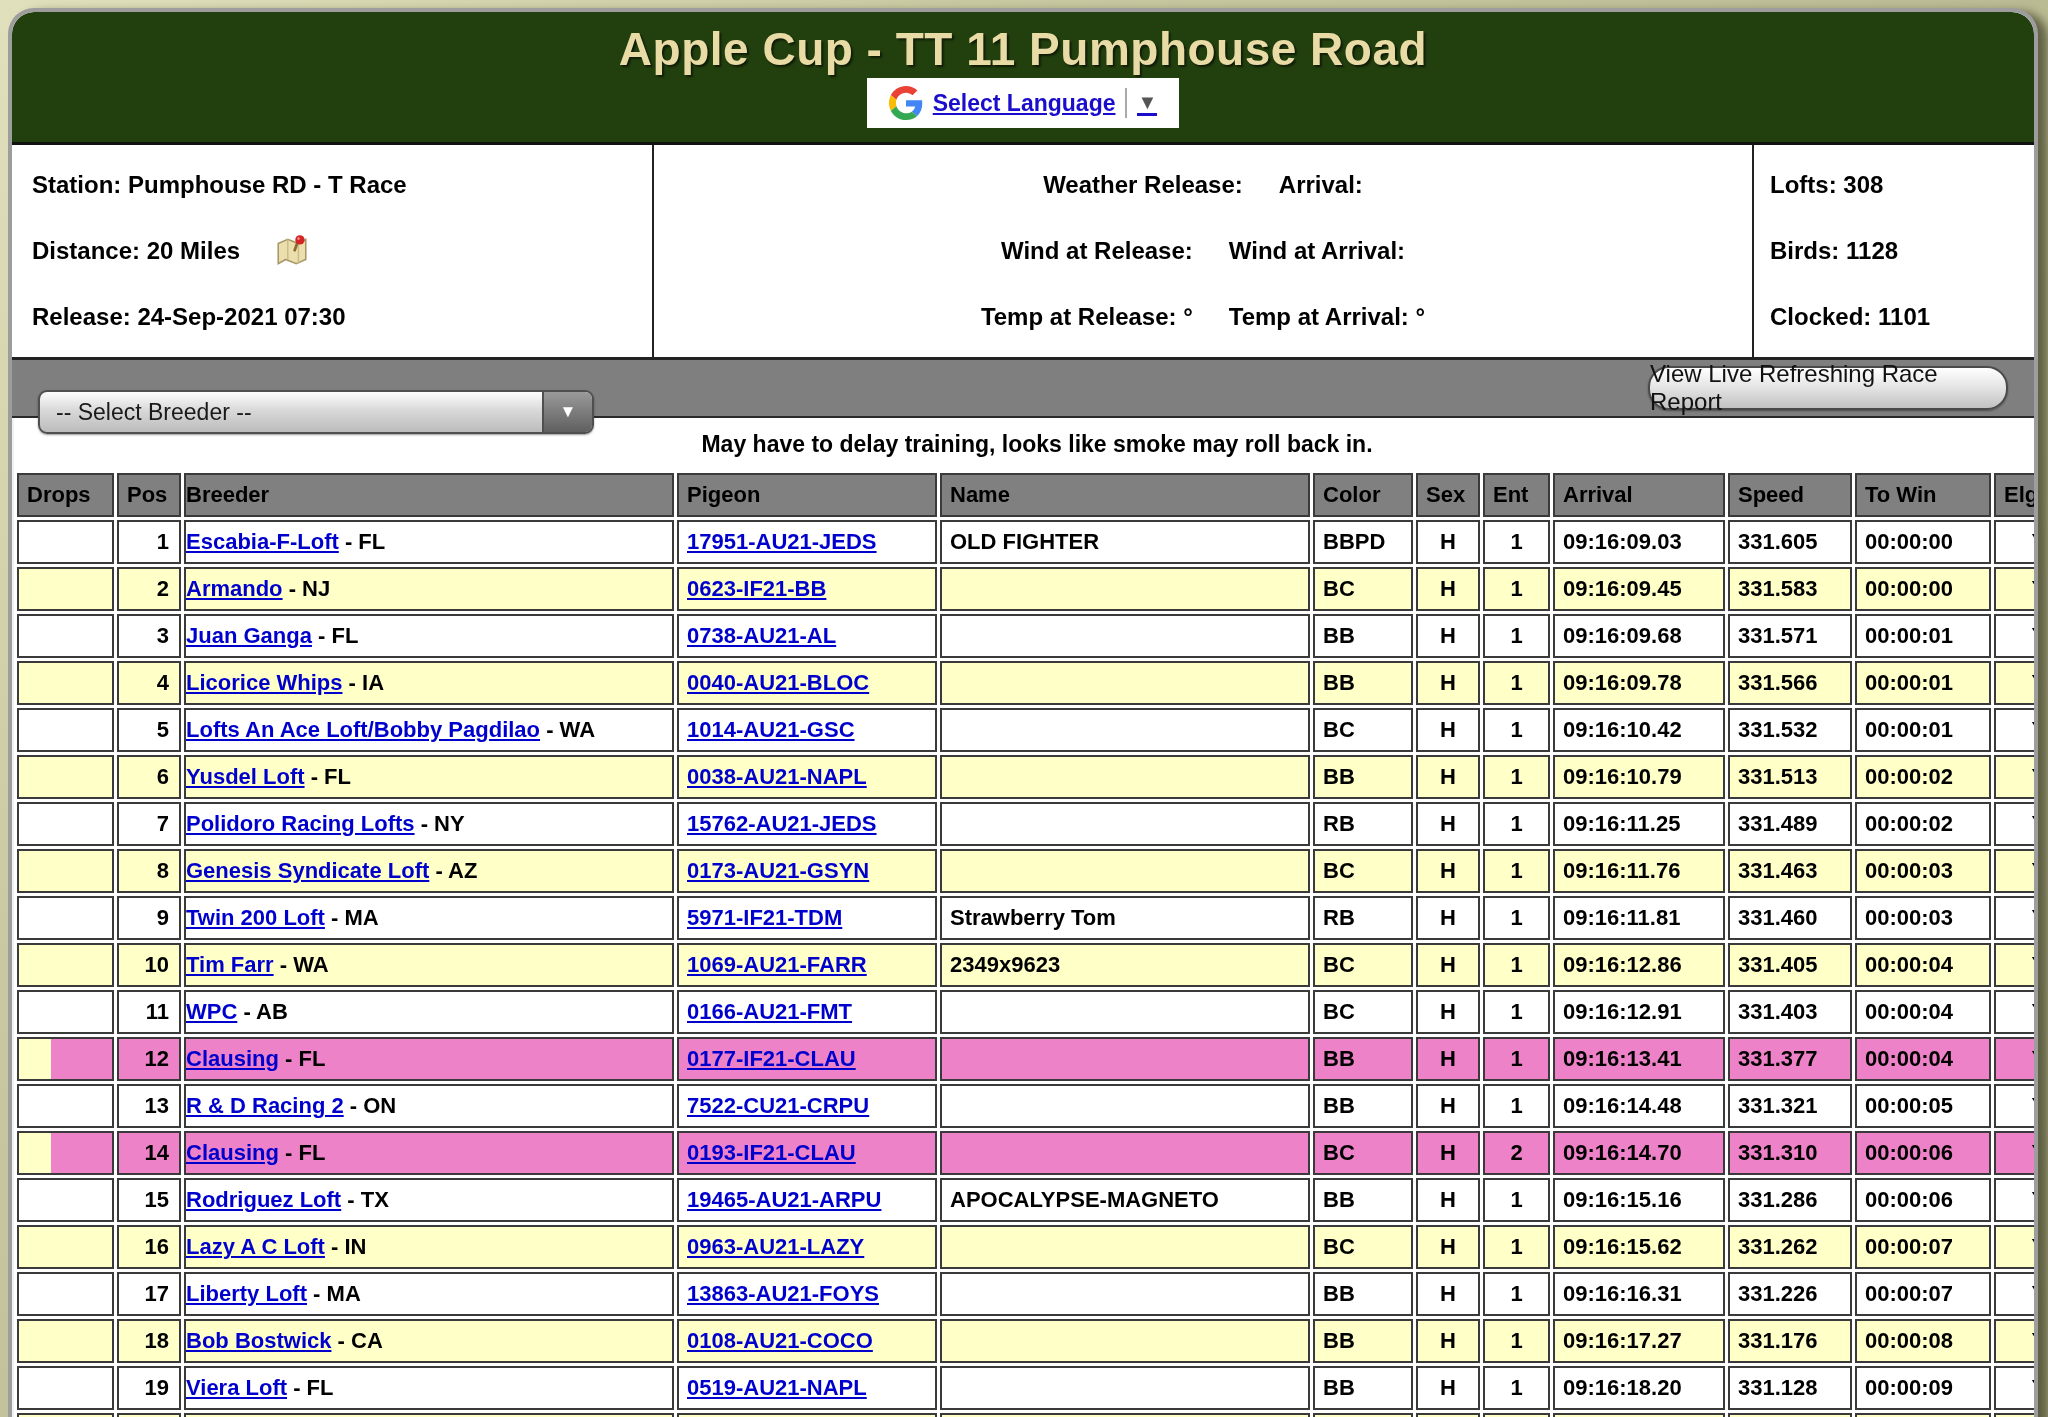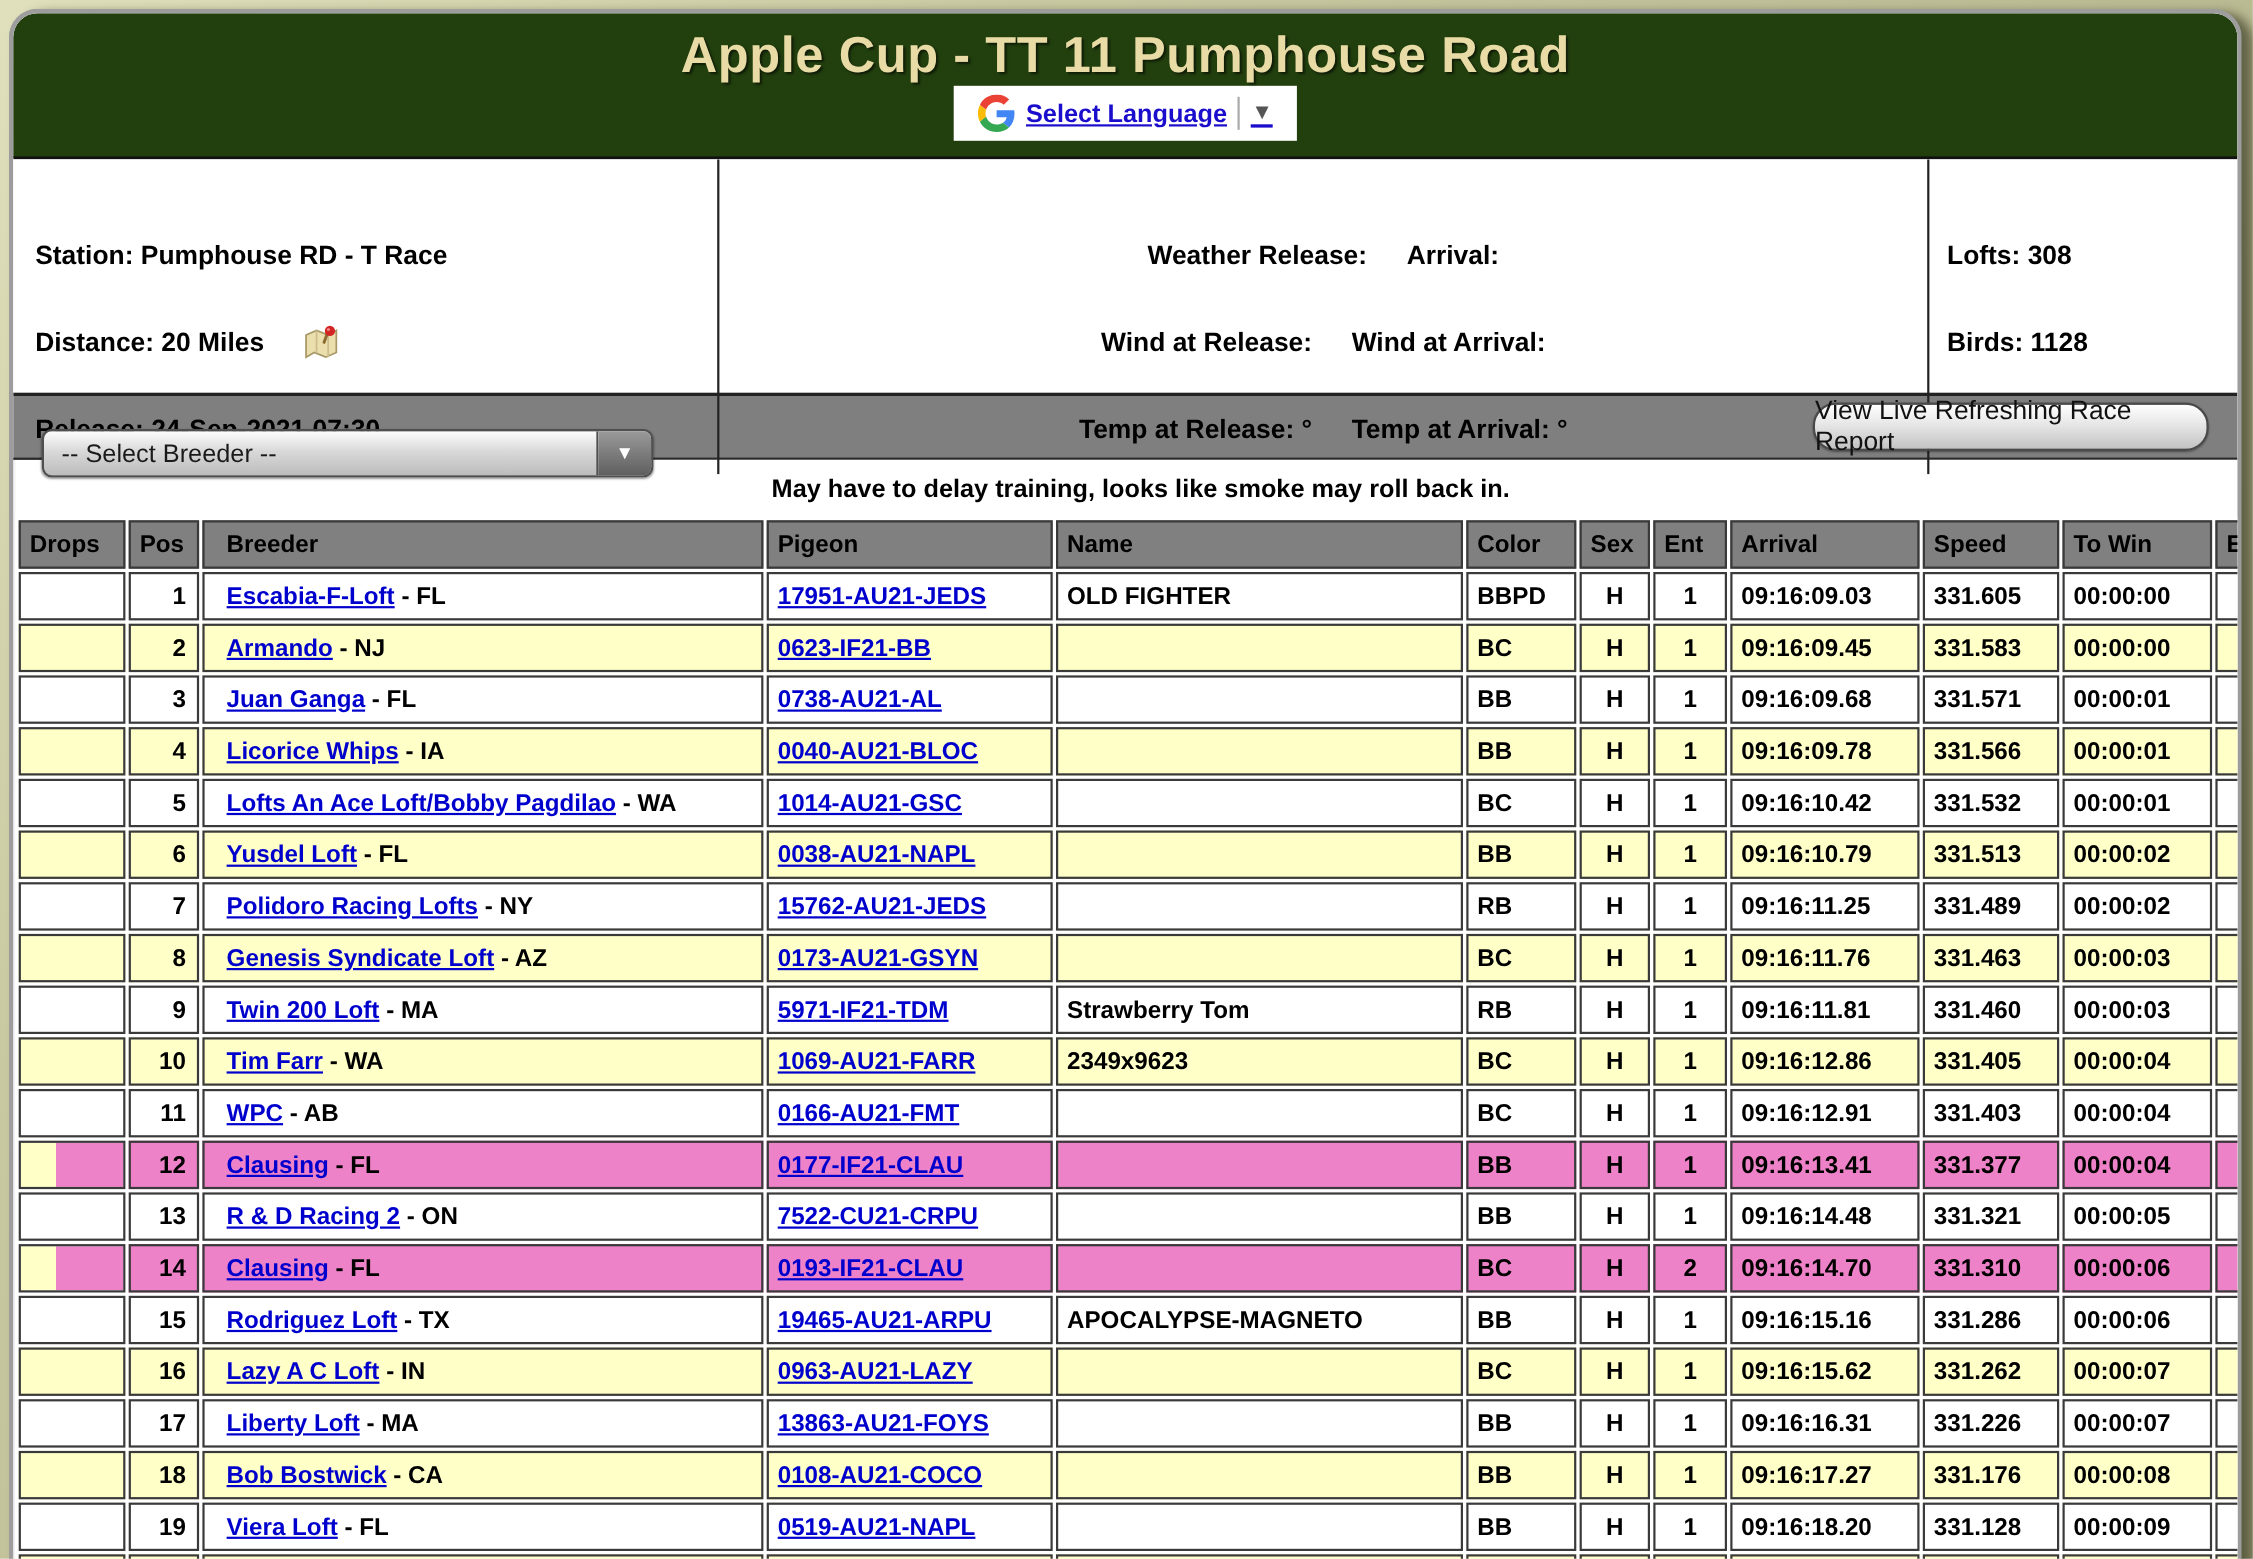--- a/index.html
+++ b/index.html
@@ -35,21 +35,21 @@
   .translate .arrow{color:#555;font-size:20px;border-bottom:3px solid #1a0dcc;line-height:22px;}
   
   .info{
     height:212px;background:#fff;border-bottom:3px solid #222;
     display:grid;grid-template-columns:642px 1100px auto;
   }
   .info .col{padding:26px 0;display:flex;flex-direction:column;justify-content:space-between;}
   .info .col-left{border-right:2px solid #222;padding-left:20px;}
   .info .col-mid{border-right:2px solid #222;text-align:center;}
   .info .col-right{padding-left:16px;}
-  .info .line{font-size:24px;font-weight:700;color:#000;margin-top:48px;}
+  .info .line{font-size:24px;font-weight:700;color:#000;}
   .wline{display:inline-flex;gap:36px;justify-content:center;width:100%;}
   .dist-row{display:flex;align-items:center;gap:34px;}
   
   .toolbar{
     height:56px;background:#7f7f7f;border-bottom:2px solid #2a2a2a;
     display:flex;align-items:center;justify-content:space-between;padding:0 26px;
   }
   .select{
     width:552px;height:40px;border:2px solid #4f4f4f;border-radius:9px;
     background:linear-gradient(180deg,#fdfdfd 0%,#d9d9d9 45%,#bcbcbc 100%);
@@ -76,21 +76,21 @@
   table{border-collapse:separate;border-spacing:3px;table-layout:fixed;width:2012px;margin:0 2px;background:#fff;}
   th,td{border:2px solid #3a3a3a;font-size:22px;font-weight:700;color:#000;
     height:40px;padding:0;vertical-align:middle;overflow:hidden;white-space:nowrap;}
   thead th{background:#808080;text-align:left;padding-left:8px;}
   tbody td{background:#fff;}
   tbody tr:nth-child(even) td{background:#ffffc8;}
   tbody tr.hl td{background:#ee82c8;}
   tbody tr.hl td.c-drops{background:linear-gradient(90deg,#ffffc8 0 34%,#ee82c8 34%);}
   .c-drops{width:85px;}
   .c-pos{width:52px;text-align:right;padding-right:10px;}
-  .c-breeder{width:486px;padding-left:20px;}
+  .c-breeder{width:486px;padding-left:0;}
   .c-pigeon{width:248px;padding-left:8px;margin-top:42px;}
   .c-name{width:358px;padding-left:8px;}
   .c-color{width:88px;padding-left:8px;}
   .c-sex{width:52px;text-align:center;}
   .c-ent{width:55px;text-align:center;}
   .c-arrival{width:160px;padding-left:8px;}
   .c-speed{width:112px;padding-left:8px;}
   .c-towin{width:124px;padding-left:8px;}
   .c-elg{width:101px;text-align:center;}
   thead th.c-pos,thead th.c-sex,thead th.c-ent,thead th.c-elg{text-align:left;padding-left:8px;padding-right:0;}

